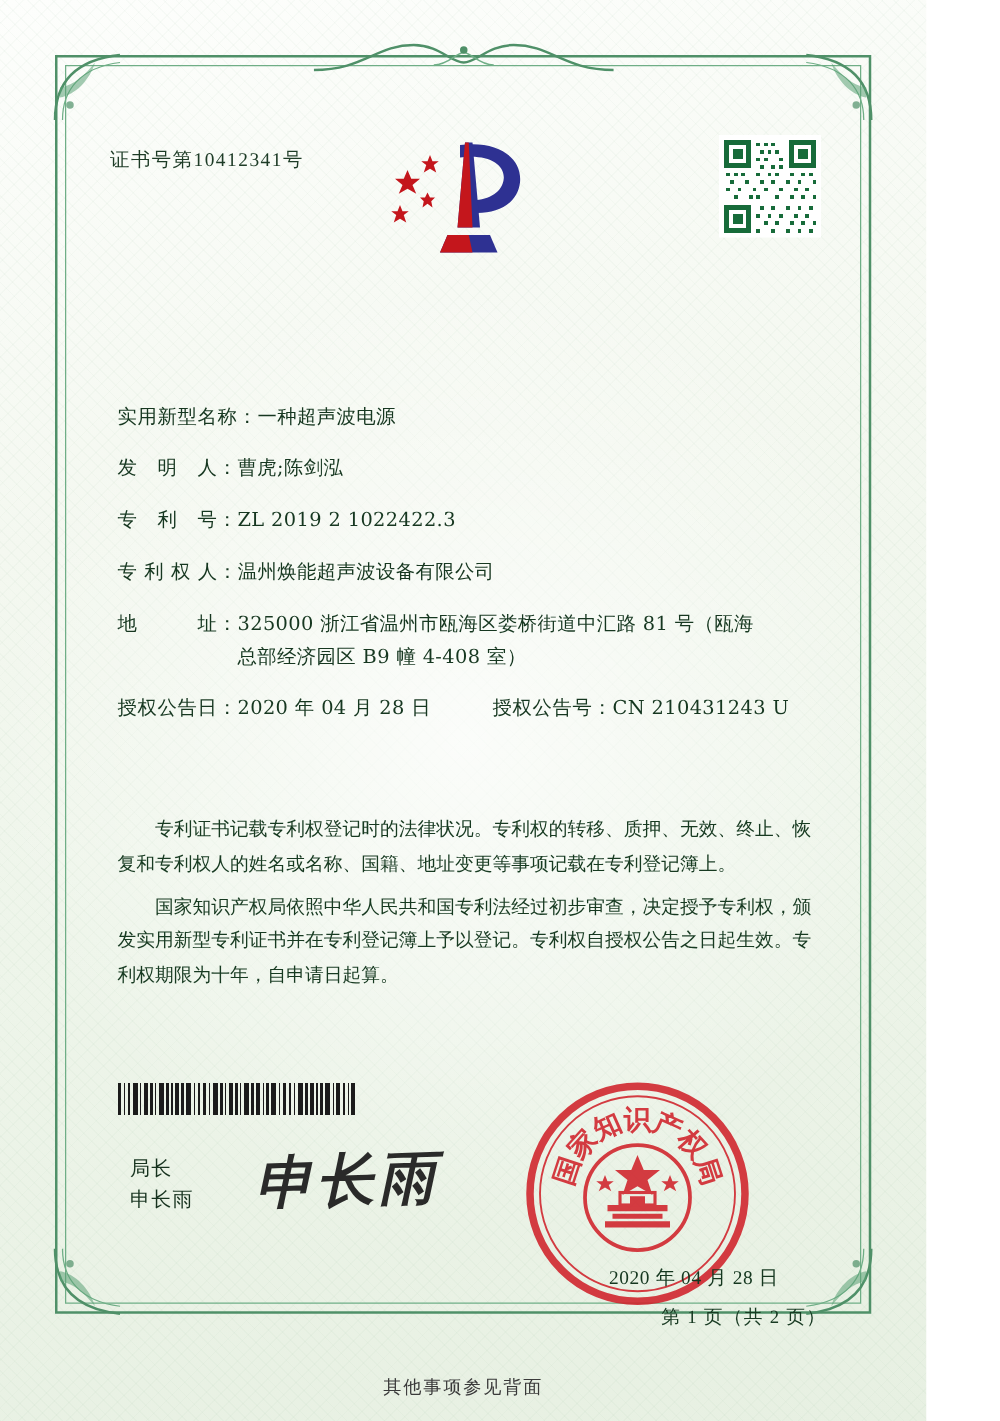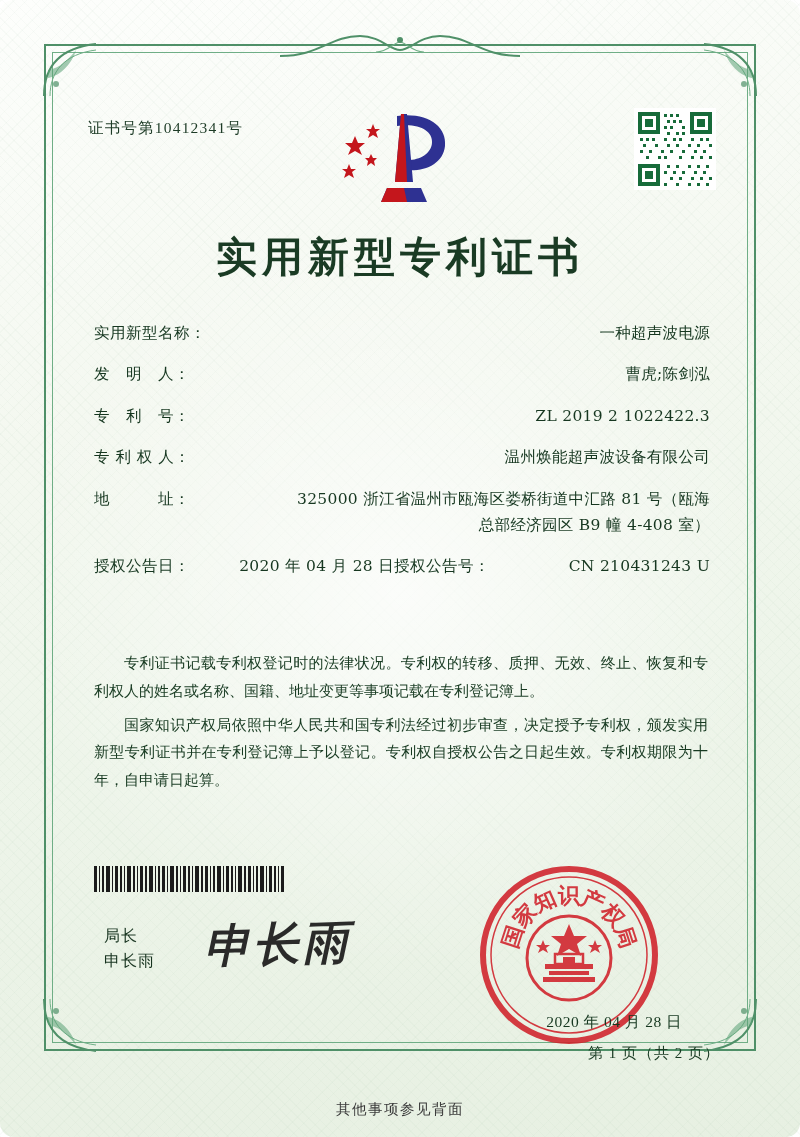--- a/index.html
+++ b/index.html
@@ -10,25 +10,24 @@
   body {
     width: 800px;
     height: 1137px;
     font-family: "Liberation Serif", "DejaVu Serif", serif;
     color: #15371f;
     overflow: hidden;
   }
 
   .certificate {
     position: relative;
-    width: 800px;
+    width: 741px;
     height: 1137px;
     background: linear-gradient(170deg, #fdfefc 0%, #f4f8f0 35%, #eef5ea 60%, #e7f0e2 100%);
     box-sizing: border-box;
-    border-radius: 14px;
   }
 
   
   .texture {
     position: absolute;
     inset: 0;
     background-image:
       repeating-linear-gradient(45deg, rgba(120,170,130,0.045) 0px, rgba(120,170,130,0.045) 1px, transparent 1px, transparent 7px),
       repeating-linear-gradient(-45deg, rgba(120,170,130,0.04) 0px, rgba(120,170,130,0.04) 1px, transparent 1px, transparent 9px);
     pointer-events: none;
@@ -135,21 +134,20 @@
   }
 
   .fields {
     position: absolute;
     left: 14px;
     right: 10px;
     top: 262px;
     font-size: 15.5px;
     line-height: 1.25;
     color: #163720;
-    text-align: right;
   }
   .field-row {
     display: flex;
     align-items: flex-start;
     margin-bottom: 22px;
   }
   .field-label {
     flex: 0 0 auto;
     white-space: pre;
     font-family: "DejaVu Serif", "Liberation Serif", serif;
@@ -408,21 +406,20 @@
 
         <g fill="#c4161c">
           <polygon points="20,26 23,33 30,33 24,38 27,45 20,41 13,45 16,38 10,33 17,33"></polygon>
           <polygon points="38,14 40,19 45,19 41,22 43,28 38,25 33,28 35,22 31,19 36,19"></polygon>
           <polygon points="14,54 16,59 21,59 17,62 19,68 14,65 9,68 11,62 7,59 12,59"></polygon>
           <polygon points="36,44 38,48 42,48 39,51 40,56 36,53 32,56 33,51 30,48 34,48"></polygon>
         </g>
       </svg>
     </div>
 
-    <div class="title">实用新型专利证书</div>
 
     <div class="fields">
 
       <div class="field-row">
         <div class="field-label">实用新型名称：</div>
         <div class="field-value">一种超声波电源</div>
       </div>
 
       <div class="field-row">
         <div class="field-label">发　明　人：</div>

